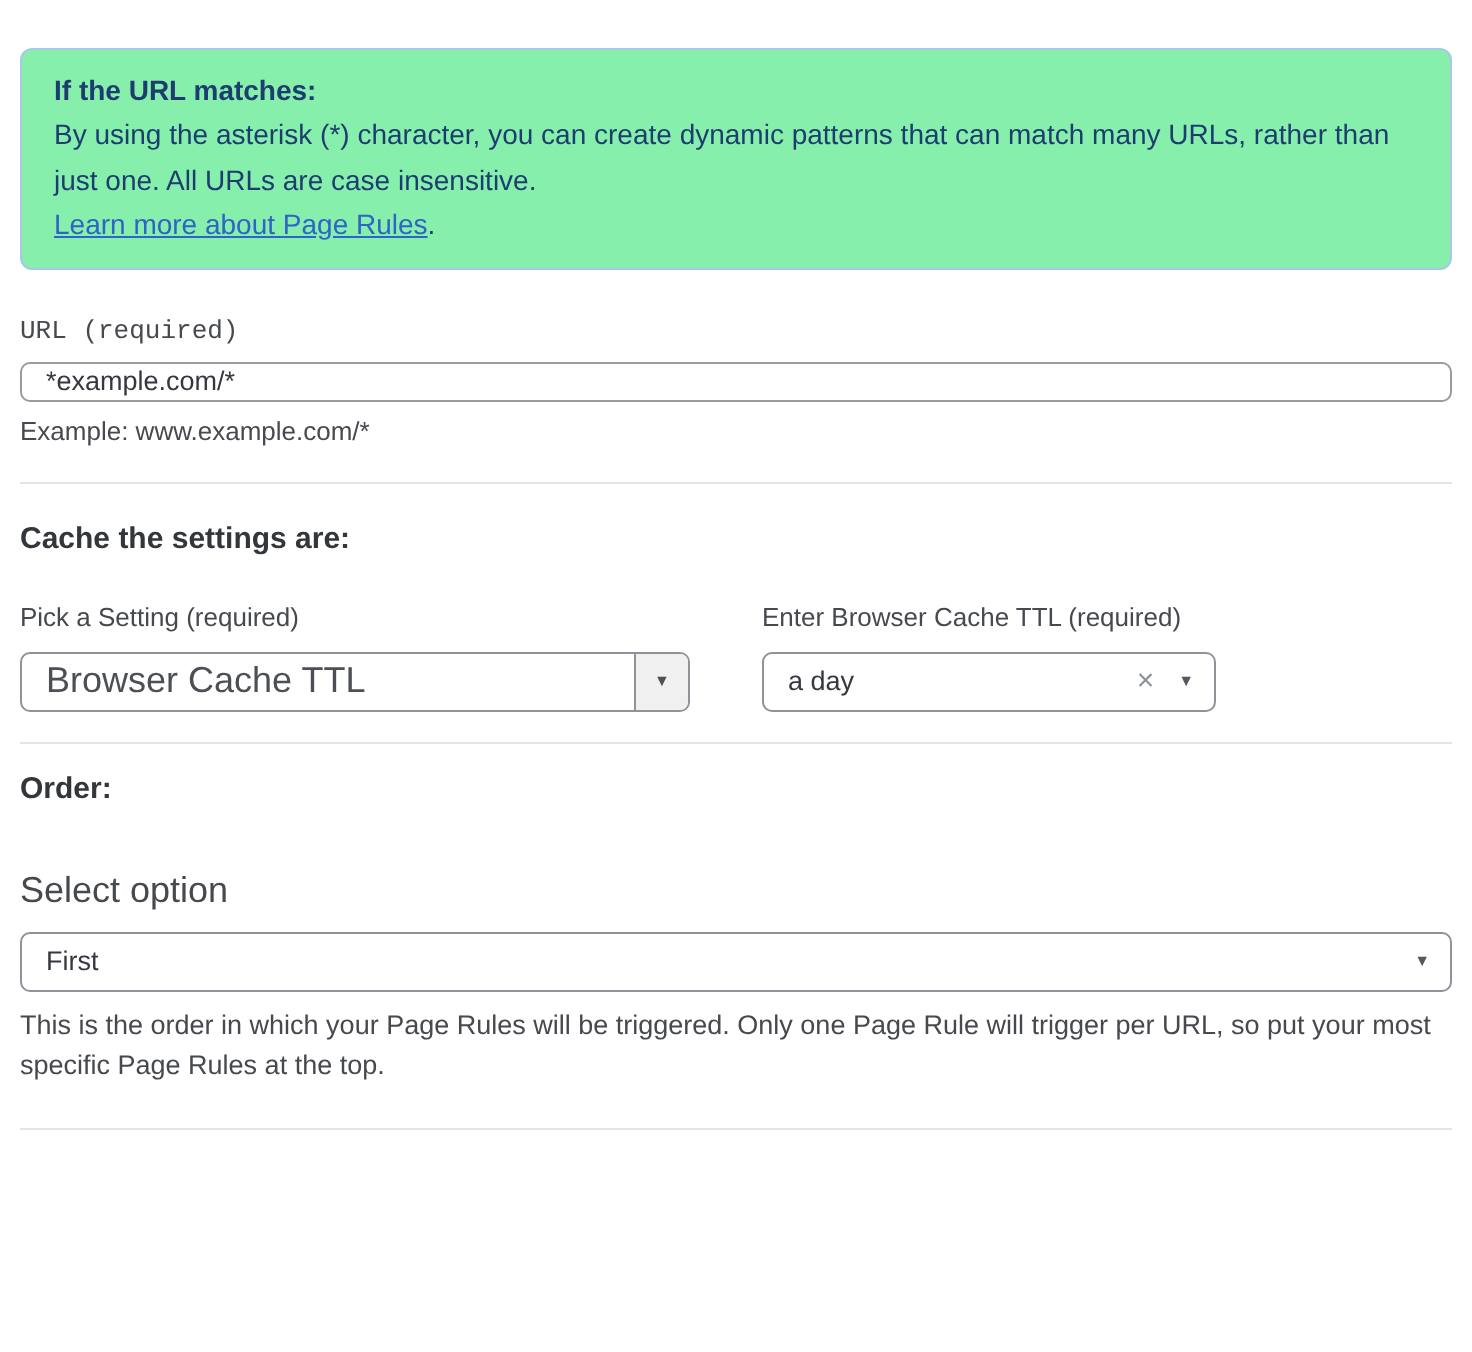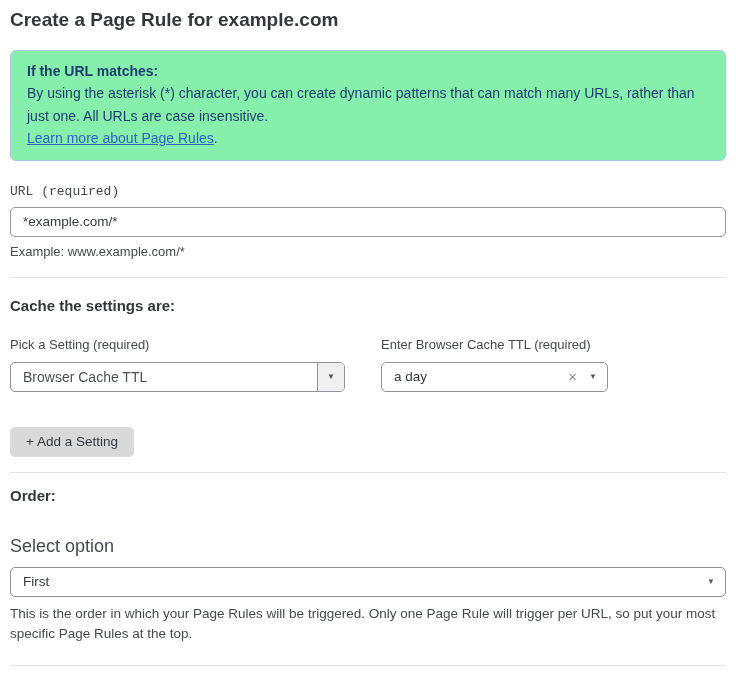--- a/index.html
+++ b/index.html
@@ -31,21 +31,21 @@
   .info-box a.info-link {
     color: #2e63c8; text-decoration: underline; cursor: pointer;
   }
 
   .field-label {
     margin-top: 23px;
     font-size: 13px; color: #46494e; font-family: Liberation Mono, monospace;
   }
   .text-input {
     margin-top: 8px;
-    width: 100%; height: 30px;
+    width: 100%; height: 20px;
     border: 1px solid #9b9b9b;
     border-radius: 5px;
     padding: 0 12px;
     font-family: "Liberation Sans", sans-serif;
     font-size: 13.5px; color: #35393f;
     outline: none;
     background: #fff;
   }
   .helper-text {
     margin-top: 7px;
@@ -64,21 +64,21 @@
   .col-ttl { width: 227px; }
   .control-label { font-size: 13px; color: #46494e; margin-bottom: 10px; }
 
   .combo {
     height: 30px; background: #fff;
     border: 1px solid #8f9399; border-radius: 5px;
     display: flex; align-items: center;
     overflow: hidden; cursor: pointer;
   }
   .combo .combo-value {
-    flex: 1; padding: 0 12px; font-size: 14px; color: #4c5055;
+    flex: 1; padding: 0 12px; font-size: 18px; color: #4c5055;
     white-space: nowrap; overflow: hidden;
   }
   .combo .combo-arrow-section {
     width: 27px; align-self: stretch;
     background: #f0f0f1; border-left: 1px solid #8f9399;
     display: flex; align-items: center; justify-content: center;
   }
   .arrow-glyph { font-size: 8px; color: #4c5055; line-height: 1; }
 
   .select-box {
@@ -110,21 +110,20 @@
   .order-helper {
     margin-top: 7px; font-size: 13.5px; color: #46494e;
     line-height: 1.55; max-width: 716px;
   }
 </style>
 </head>
 <body>
 
 <div class="container">
 
-  <h1 class="page-title">Create a Page Rule for example.com</h1>
 
   <div class="info-box">
     <div class="info-heading">If the URL matches:</div>
     <div>
       <span>By using the asterisk (*) character, you can create dynamic patterns that can match many URLs, rather than just one. All URLs are case insensitive.</span><br>
       <a class="info-link">Learn more about Page Rules</a><span>.</span>
     </div>
   </div>
 
   <div class="field-label">URL (required)</div>
@@ -149,21 +148,20 @@
     <div class="col-ttl">
       <div class="control-label">Enter Browser Cache TTL (required)</div>
       <div class="select-box">
         <span class="select-value">a day</span>
         <span class="clear-glyph">×</span>
         <span class="arrow-glyph">▼</span>
       </div>
     </div>
   </div>
 
-  <button class="btn btn-gray add-setting-btn">+ Add a Setting</button>
 
   <hr class="divider" style="margin-top:15px;">
 
   <div class="section-heading" style="margin-top:14px;">Order:</div>
 
   <div class="order-select-label">Select option</div>
   <div class="select-box order-select">
     <span class="select-value">First</span>
     <span class="arrow-glyph">▼</span>
   </div>

